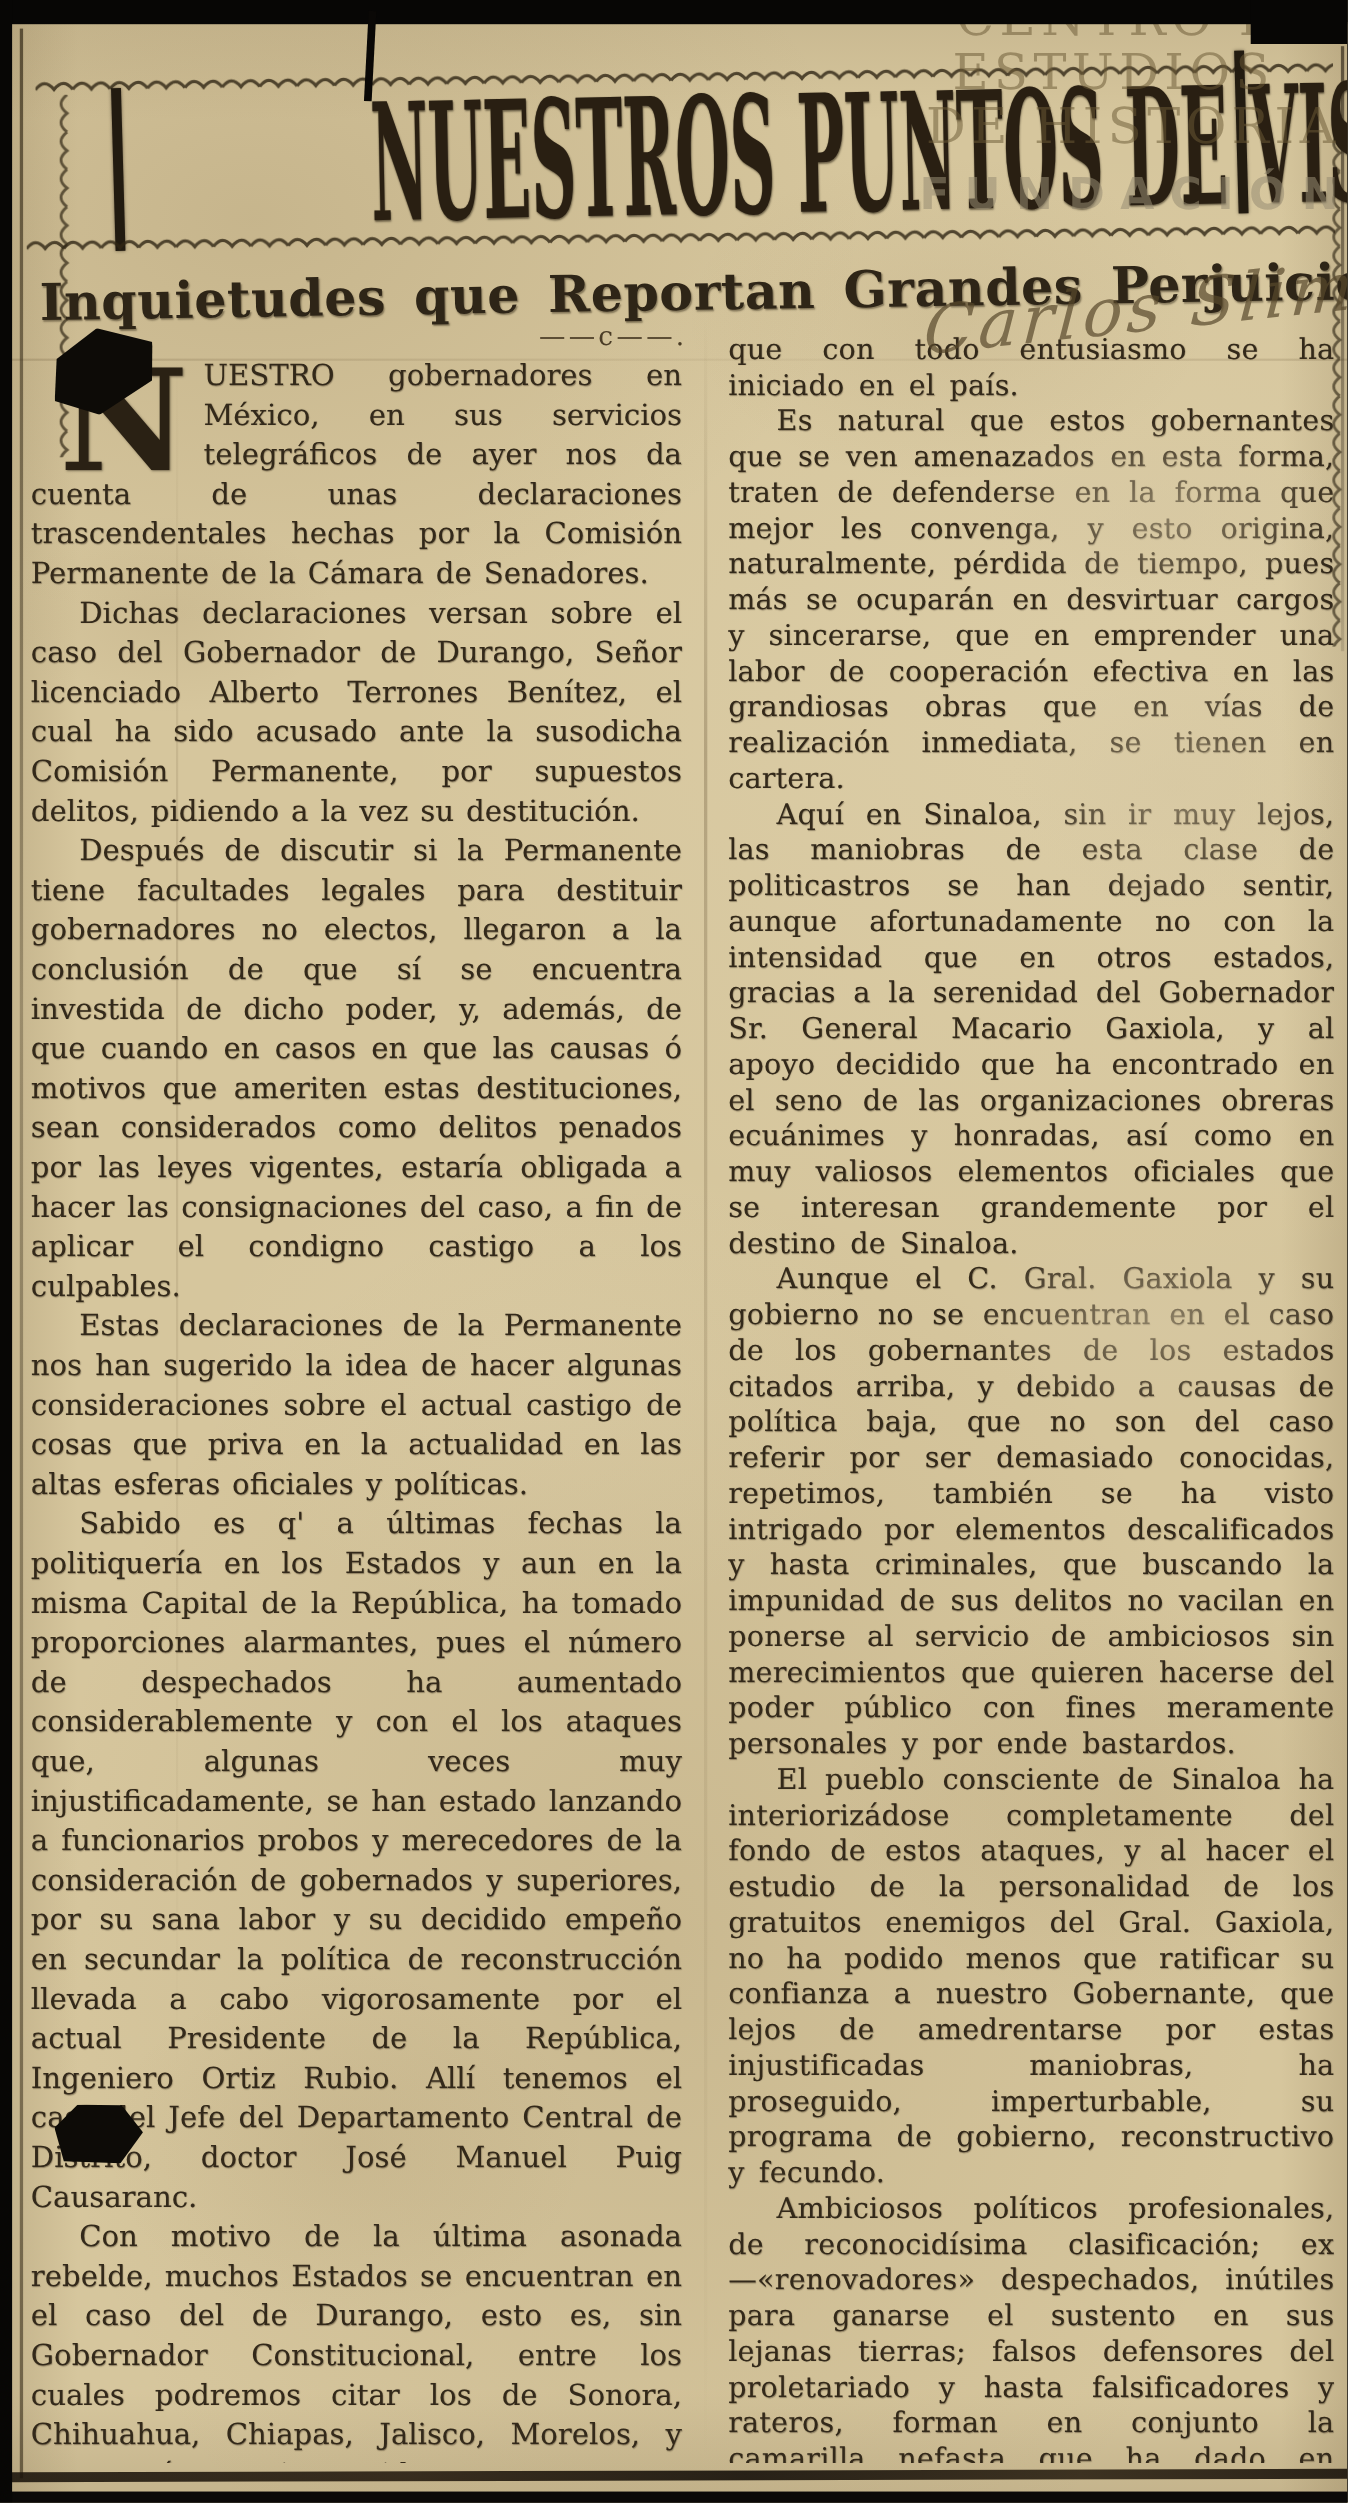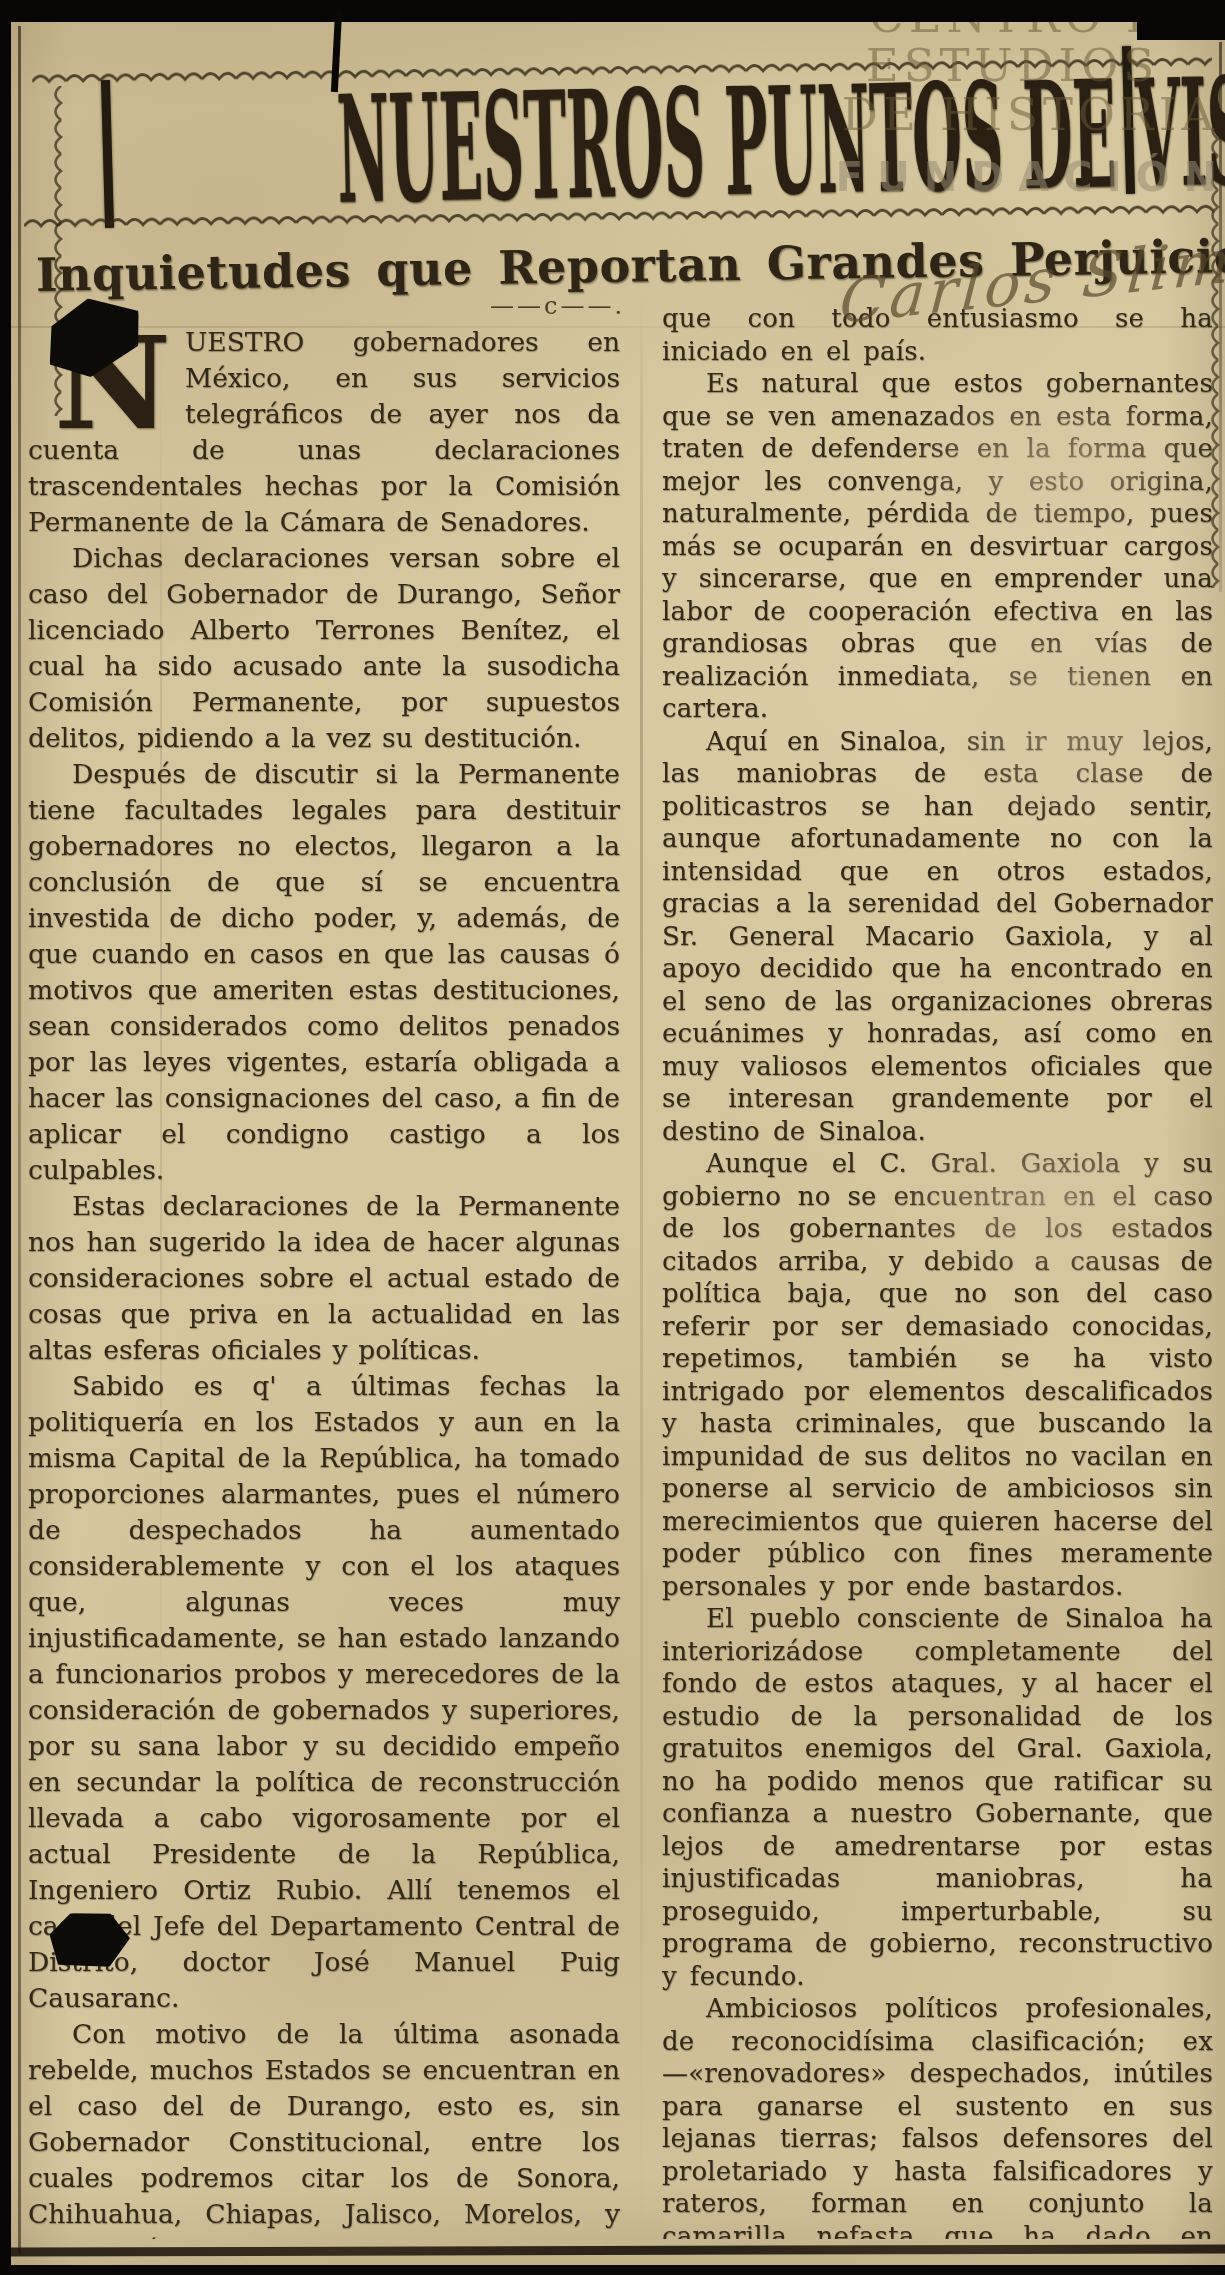--- a/index.html
+++ b/index.html
@@ -145,21 +145,21 @@
     </div>
 
     <h2 class="subtitle">Inquietudes que Reportan Grandes Perjuicios</h2>
     <div class="divider">——c——.</div>
 
     <div class="columns">
       <div class="col col-left">
         <p class="lead no-indent"><span class="dropcap">N</span><span>UESTRO gobernadores en México, en sus servicios telegráficos de ayer nos da cuenta de unas declaraciones trascendentales hechas por la Comisión Permanente de la Cámara de Senadores.</span></p>
         <p>Dichas declaraciones versan sobre el caso del Gobernador de Durango, Señor licenciado Alberto Terrones Benítez, el cual ha sido acusado ante la susodicha Comisión Permanente, por supuestos delitos, pidiendo a la vez su destitución.</p>
         <p>Después de discutir si la Permanente tiene facultades legales para destituir gobernadores no electos, llegaron a la conclusión de que sí se encuentra investida de dicho poder, y, además, de que cuando en casos en que las causas ó motivos que ameriten estas destituciones, sean considerados como delitos penados por las leyes vigentes, estaría obligada a hacer las consignaciones del caso, a fin de aplicar el condigno castigo a los culpables.</p>
-        <p>Estas declaraciones de la Permanente nos han sugerido la idea de hacer algunas consideraciones sobre el actual estado de cosas que priva en la actualidad en las altas esferas oficiales y políticas.</p>
+        <p>Estas declaraciones de la Permanente nos han sugerido la idea de hacer algunas consideraciones sobre el actual castigo de cosas que priva en la actualidad en las altas esferas oficiales y políticas.</p>
         <p>Sabido es q' a últimas fechas la politiquería en los Estados y aun en la misma Capital de la República, ha tomado proporciones alarmantes, pues el número de despechados ha aumentado considerablemente y con el los ataques que, algunas veces muy injustificadamente, se han estado lanzando a funcionarios probos y merecedores de la consideración de gobernados y superiores, por su sana labor y su decidido empeño en secundar la política de reconstrucción llevada a cabo vigorosamente por el actual Presidente de la República, Ingeniero Ortiz Rubio. Allí tenemos el caso del Jefe del Departamento Central de Distrito, doctor José Manuel Puig Causaranc.</p>
         <p>Con motivo de la última asonada rebelde, muchos Estados se encuentran en el caso del de Durango, esto es, sin Gobernador Constitucional, entre los cuales podremos citar los de Sonora, Chihuahua, Chiapas, Jalisco, Morelos, y otros más, y si consideramos que esta misma política sucia se les sigue o se les seguirá en lo futuro por elementos descontentos y deseosos de hacerse del poder o de influencias, —que al fin estas son las finalidades de la politiquería andante—¡fácil es comprender que muy funestas consecuencias esperan a la Nación, siendo la principal la de que se verá entorpecida la labor reconstructiva</p>
       </div>
       <div class="col col-right">
         <p class="no-indent">que con todo entusiasmo se ha iniciado en el país.</p>
         <p>Es natural que estos gobernantes que se ven amenazados en esta forma, traten de defenderse en la forma que mejor les convenga, y esto origina, naturalmente, pérdida de tiempo, pues más se ocuparán en desvirtuar cargos y sincerarse, que en emprender una labor de cooperación efectiva en las grandiosas obras que en vías de realización inmediata, se tienen en cartera.</p>
         <p>Aquí en Sinaloa, sin ir muy lejos, las maniobras de esta clase de politicastros se han dejado sentir, aunque afortunadamente no con la intensidad que en otros estados, gracias a la serenidad del Gobernador Sr. General Macario Gaxiola, y al apoyo decidido que ha encontrado en el seno de las organizaciones obreras ecuánimes y honradas, así como en muy valiosos elementos oficiales que se interesan grandemente por el destino de Sinaloa.</p>
         <p>Aunque el C. Gral. Gaxiola y su gobierno no se encuentran en el caso de los gobernantes de los estados citados arriba, y debido a causas de política baja, que no son del caso referir por ser demasiado conocidas, repetimos, también se ha visto intrigado por elementos descalificados y hasta criminales, que buscando la impunidad de sus delitos no vacilan en ponerse al servicio de ambiciosos sin merecimientos que quieren hacerse del poder público con fines meramente personales y por ende bastardos.</p>
         <p>El pueblo consciente de Sinaloa ha interiorizádose completamente del fondo de estos ataques, y al hacer el estudio de la personalidad de los gratuitos enemigos del Gral. Gaxiola, no ha podido menos que ratificar su confianza a nuestro Gobernante, que lejos de amedrentarse por estas injustificadas maniobras, ha proseguido, imperturbable, su programa de gobierno, reconstructivo y fecundo.</p>
         <p>Ambiciosos políticos profesionales, de reconocidísima clasificación; ex—«renovadores» despechados, inútiles para ganarse el sustento en sus lejanas tierras; falsos defensores del proletariado y hasta falsificadores y rateros, forman en conjunto la camarilla nefasta que ha dado en intrigar un gobierno honrado y progresista como es el que actualmente rige los destinos de Sinaloa.</p>

